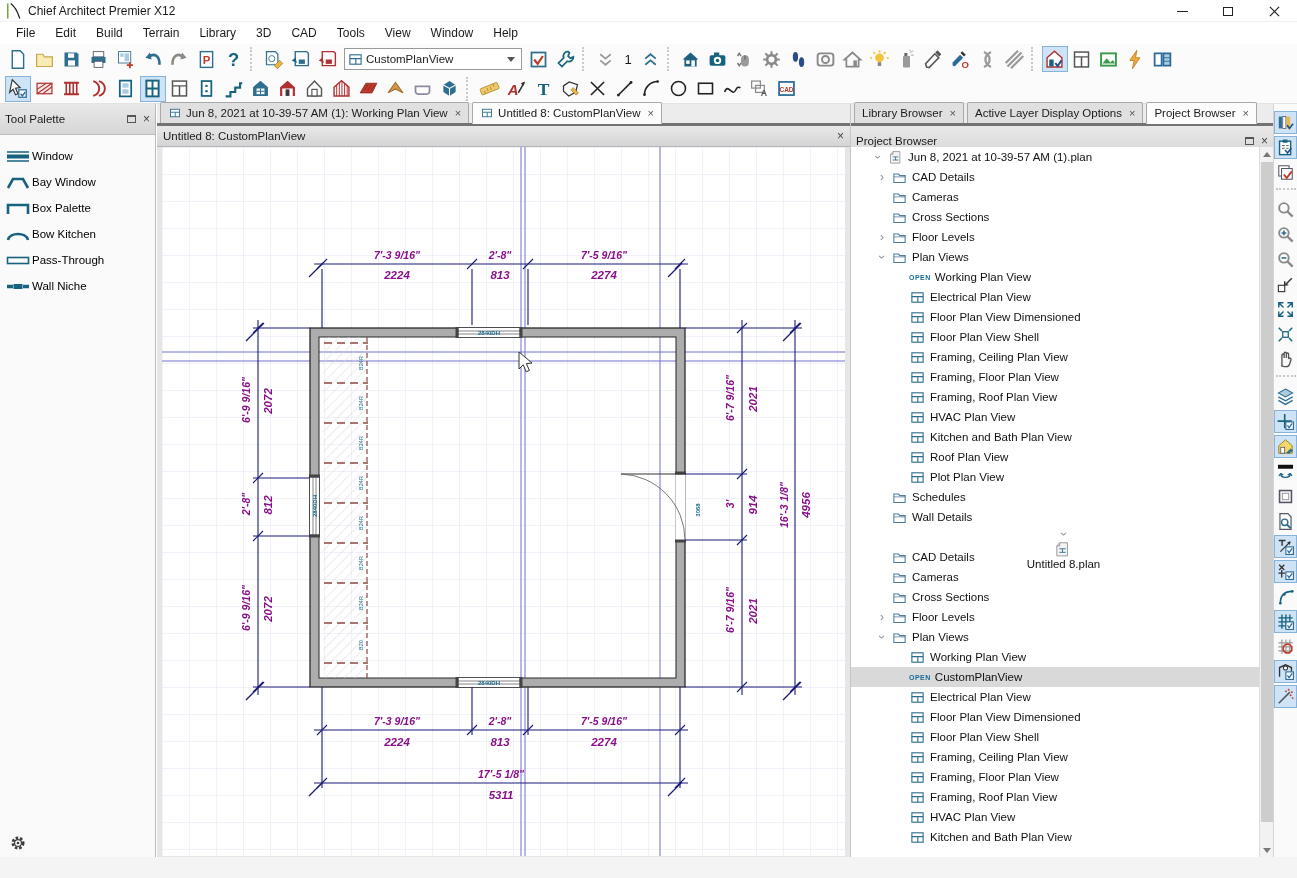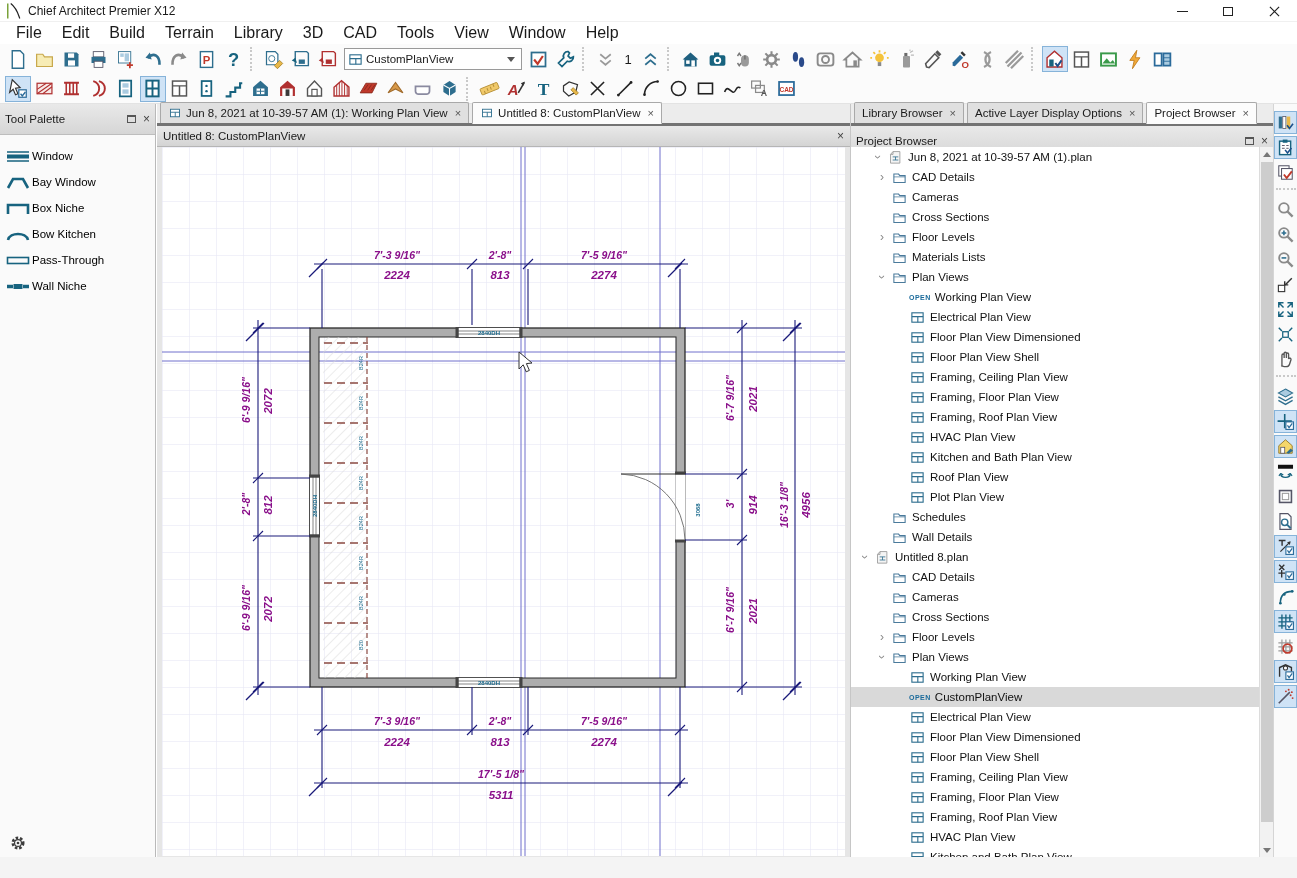--- a/index.html
+++ b/index.html
@@ -8,21 +8,21 @@
   
   #titlebar { position:absolute; left:0; top:0; width:1297px; height:22px; background:#fff; border-bottom:1px solid #f0f0f0; display:flex; align-items:center; }
   #app-logo { width:18px; height:18px; margin-left:4px; }
   #title-text { margin-left:6px; font-size:12px; }
   #win-controls { position:absolute; right:0; top:0; height:22px; display:flex; }
   .wbtn { width:46px; height:22px; display:flex; align-items:center; justify-content:center; }
   #min-glyph { width:11px; border-bottom:1.4px solid #222; }
   #max-glyph { width:10px; height:9px; border:1.3px solid #222; }
   
   #menubar { position:absolute; left:0; top:22px; width:1297px; height:22px; background:#fff; display:flex; align-items:center; padding-left:6px; }
-  .menu-item { padding:3px 10px; font-size:16px; }
+  .menu-item { padding:3px 10px; font-size:12px; }
   
   .toolbar { position:absolute; left:0; width:1297px; height:30px; background:#fbfbfb; display:flex; align-items:center; padding-left:4px; }
   #toolbar1 { top:44px; } #toolbar2 { top:74px; border-bottom:1px solid #e3e3e3; }
   .tb-flex { display:flex; align-items:center; }
   .tbtn { width:26px; height:26px; border:1px solid transparent; background:transparent; display:flex; align-items:center; justify-content:center; margin:0 0.5px; }
   .tbtn svg { width:21px; height:21px; }
   .tbtn.active { background:#cfe3f6; border:1px solid #86b3d9; }
   .tsep { width:7px; height:24px; margin:0 3px; border-left:2px dotted #c9c9c9; }
   #plan-combo { width:178px; height:22px; border:1px solid #9a9a9a; background:#fff; display:flex; align-items:center; margin:0 3px; position:relative; }
   #plan-combo svg { width:15px; height:15px; margin:0 3px; }
@@ -979,21 +979,21 @@
           <svg viewBox="0 0 24 15">
             <use href="#pal-bay"></use>
           </svg>
           <span>Bay Window</span>
         </button>
 
         <button class="pitem">
           <svg viewBox="0 0 24 15">
             <use href="#pal-box"></use>
           </svg>
-          <span>Box Niche</span>
+          <span>Box Palette</span>
         </button>
 
         <button class="pitem">
           <svg viewBox="0 0 24 15">
             <use href="#pal-bow"></use>
           </svg>
           <span>Bow Kitchen</span>
         </button>
 
         <button class="pitem">
@@ -1269,30 +1269,20 @@
         <div class="trow" style="padding-left: 24px;">
           <span class="chev"></span>
 
           <svg class="ticn" viewBox="0 0 24 24">
             <use href="#sym-tfolder"></use>
           </svg>
 
           <span class="tlabel">Floor Levels</span>
         </div>
 
-        <div class="trow" style="padding-left: 24px;">
-
-          <span class="chev spacer"></span>
-
-          <svg class="ticn" viewBox="0 0 24 24">
-            <use href="#sym-tfolder"></use>
-          </svg>
-
-          <span class="tlabel">Materials Lists</span>
-        </div>
 
         <div class="trow" style="padding-left: 24px;">
 
           <span class="chev exp"></span>
 
           <svg class="ticn" viewBox="0 0 24 24">
             <use href="#sym-tfolder"></use>
           </svg>
 
           <span class="tlabel">Plan Views</span>
@@ -1431,21 +1421,21 @@
 
           <span class="chev spacer"></span>
 
           <svg class="ticn" viewBox="0 0 24 24">
             <use href="#sym-tfolder"></use>
           </svg>
 
           <span class="tlabel">Wall Details</span>
         </div>
 
-        <div class="trow" style="padding-left: 7px;">
+        <div class="trow" style="padding-left: 16px; flex-direction: column;">
 
           <span class="chev exp"></span>
 
           <svg class="ticn" viewBox="0 0 24 24">
             <use href="#sym-tplan"></use>
           </svg>
 
           <span class="tlabel">Untitled 8.plan</span>
         </div>
 

